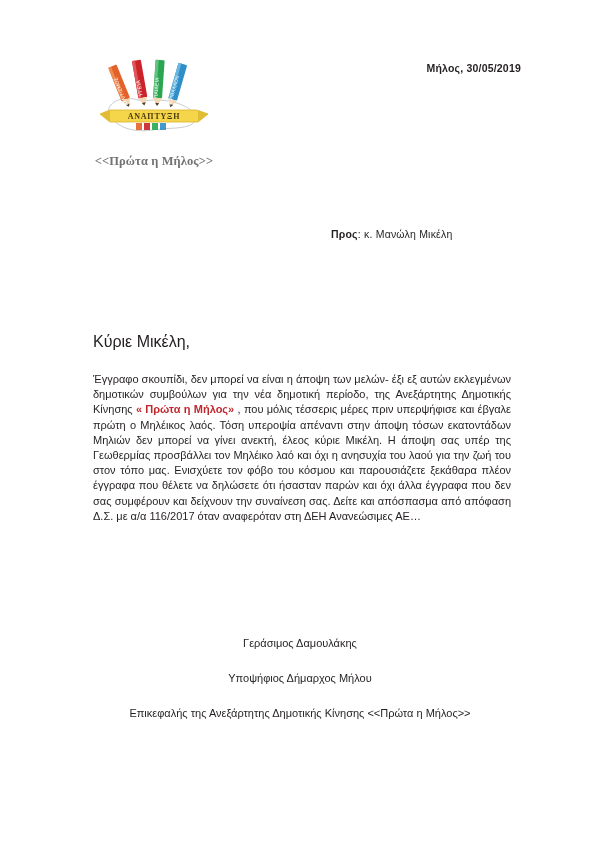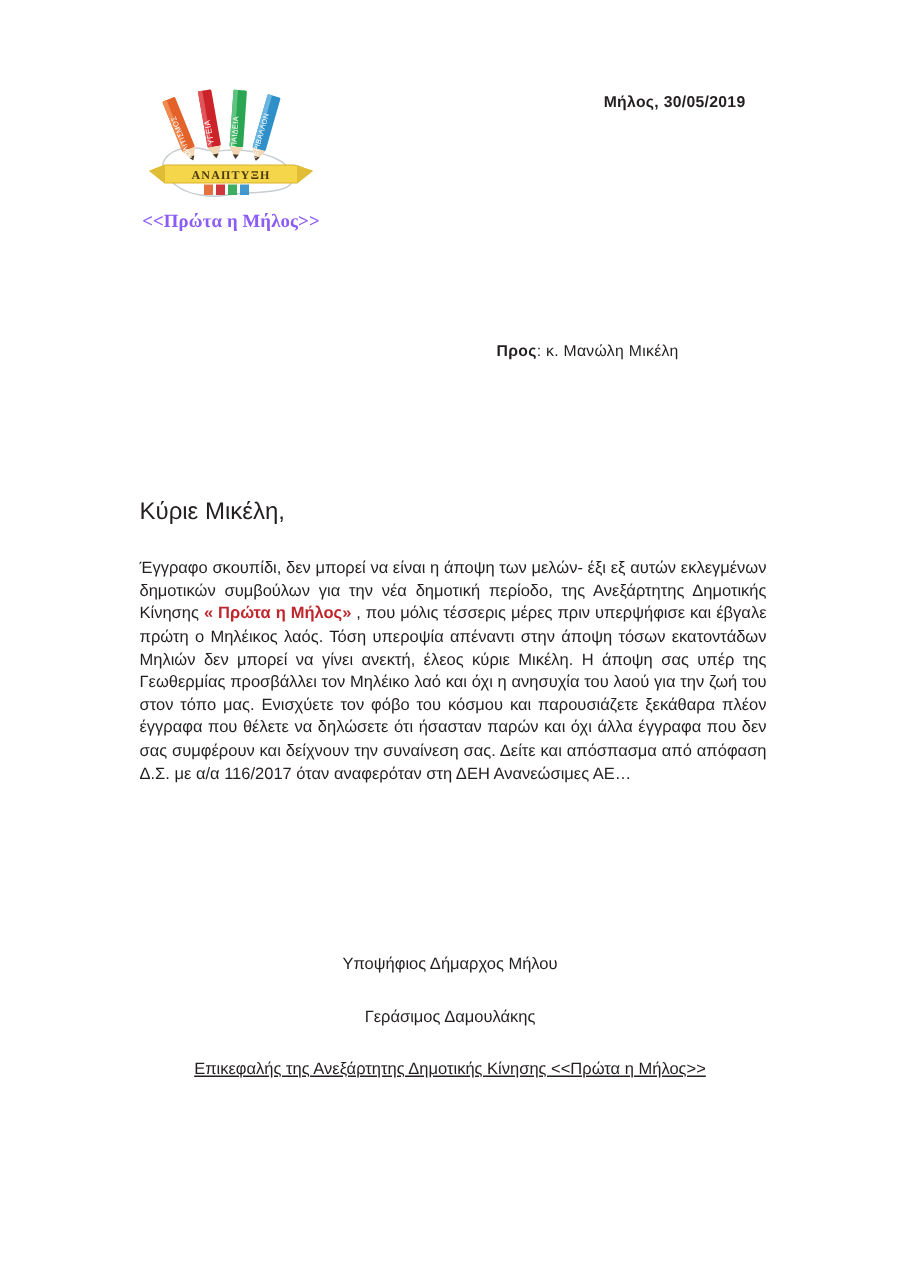--- a/index.html
+++ b/index.html
@@ -26,45 +26,46 @@
   
   .date-line {
     position: absolute;
     left: 0;
     top: 62px;
     width: 497px;
     text-align: right;
     font-size: 10.5px;
     font-weight: bold;
     letter-spacing: 0.2px;
+    padding-left: 24px;
   }
 
   
   .logo-block {
     position: absolute;
     left: 84px;
     top: 58px;
     width: 140px;
   }
   .logo-art {
     position: relative;
     width: 125px;
     height: 82px;
     margin: 0 auto;
   }
 
   .logo-art svg { display: block; }
 
   .logo-caption {
-    margin-top: 0;
+    margin-top: 14px;
     text-align: center;
     font-family: "Liberation Serif", serif;
     font-weight: bold;
     font-size: 12.5px;
-    color: #8b5cf6;
+    color: #737373;
     letter-spacing: 0.1px;
     white-space: nowrap;
   }
 
   
   .recipient {
     position: absolute;
     left: 331px;
     top: 192px;
     font-size: 10.5px;
@@ -101,21 +102,21 @@
     position: absolute;
     left: 0;
     top: 637px;
     width: 600px;
     text-align: center;
     font-size: 11px;
   }
   .sig-line { margin: 0; }
   .sig-name      { margin-bottom: 23px; }
   .sig-role      { margin-bottom: 23px; }
-  .sig-affil     { margin-bottom: 0; text-decoration: underline; }
+  .sig-affil     { margin-bottom: 0; }
 </style>
 </head>
 <body>
 
 <div class="page">
 
   <div class="date-line">Μήλος,  30/05/2019</div>
 
   <div class="logo-block">
     <div class="logo-art">
@@ -179,18 +180,18 @@
     <span class="lbl">Προς</span><span>: κ. Μανώλη Μικέλη</span>
   </div>
 
   <div class="salutation">Κύριε Μικέλη,</div>
 
   <p class="body-text">
     <span>Έγγραφο σκουπίδι, δεν μπορεί να είναι η άποψη των μελών- έξι εξ αυτών εκλεγμένων δημοτικών συμβούλων για την νέα δημοτική περίοδο, της Ανεξάρτητης Δημοτικής Κίνησης </span><span class="hl">« Πρώτα η Μήλος»</span><span> , που μόλις τέσσερις μέρες πριν υπερψήφισε και έβγαλε πρώτη ο Μηλέικος λαός. Τόση υπεροψία απέναντι στην άποψη τόσων εκατοντάδων Μηλιών δεν μπορεί να γίνει ανεκτή, έλεος κύριε Μικέλη. Η άποψη σας υπέρ της Γεωθερμίας προσβάλλει τον Μηλέικο λαό και όχι η ανησυχία του λαού για την ζωή του στον τόπο μας. Ενισχύετε τον φόβο του κόσμου και παρουσιάζετε ξεκάθαρα πλέον έγγραφα που θέλετε να δηλώσετε ότι ήσασταν παρών και όχι άλλα έγγραφα που δεν σας συμφέρουν και δείχνουν την συναίνεση σας. Δείτε και απόσπασμα από απόφαση Δ.Σ. με α/α 116/2017 όταν αναφερόταν στη ΔΕΗ Ανανεώσιμες ΑΕ…</span>
   </p>
 
   <div class="signature">
+    <p class="sig-line sig-name">Γεράσιμος Δαμουλάκης</p>
     <p class="sig-line sig-role">Υποψήφιος Δήμαρχος Μήλου</p>
-    <p class="sig-line sig-name">Γεράσιμος Δαμουλάκης</p>
     <p class="sig-line sig-affil">Επικεφαλής της Ανεξάρτητης Δημοτικής Κίνησης &lt;&lt;Πρώτα η Μήλος&gt;&gt;</p>
   </div>
 
 </div>
 
 </body></html>

